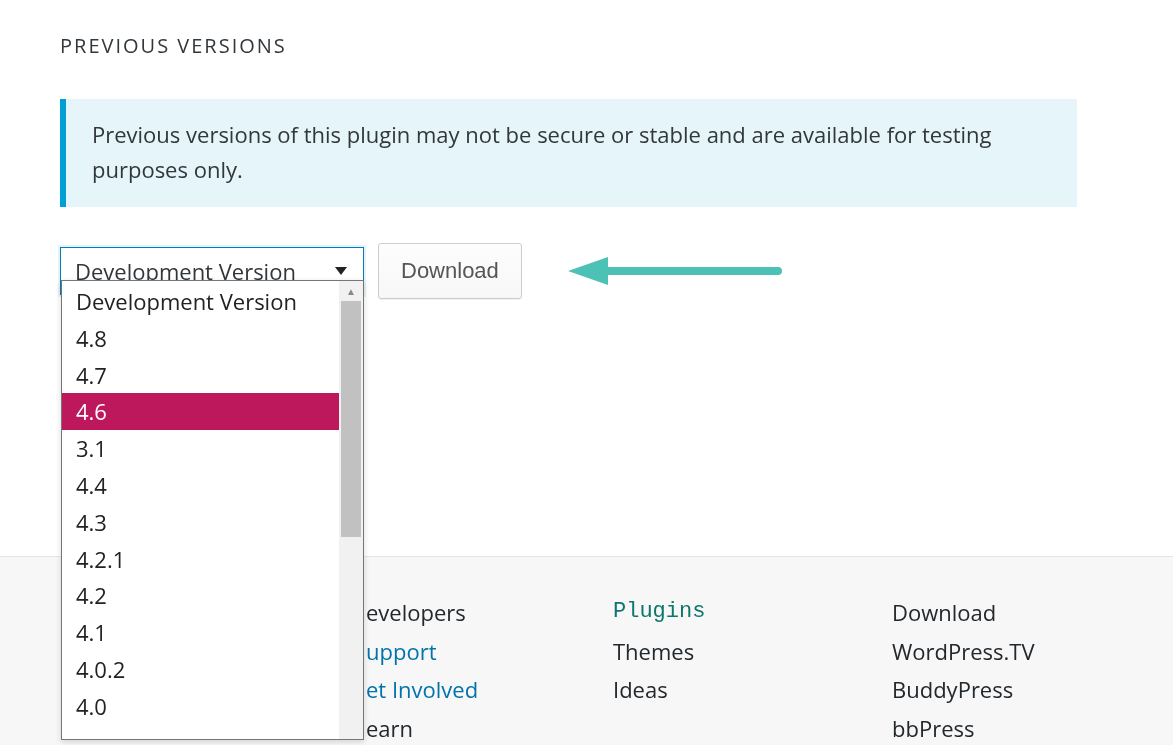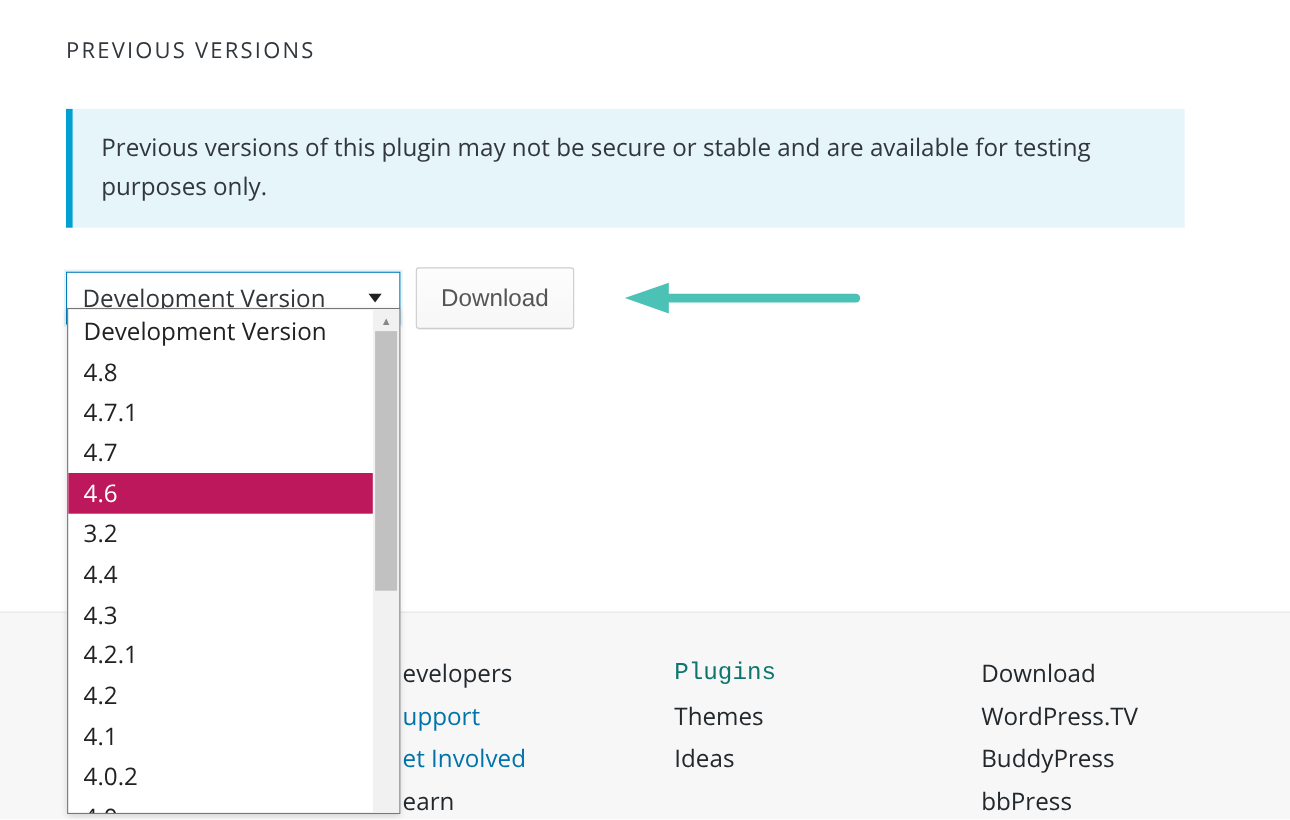--- a/index.html
+++ b/index.html
@@ -221,24 +221,23 @@
         </svg>
       </span>
     </div>
   </div>
 
   <div class="dropdown">
     <div class="dropdown-inner">
       <div class="options-list" id="options-list">
           <div class="option">Development Version</div>
           <div class="option">4.8</div>
-          <div class="option">4.7.1</div>
           <div class="option">4.7</div>
           <div class="option highlighted">4.6</div>
-          <div class="option">3.2</div>
+          <div class="option">3.1</div>
           <div class="option">4.4</div>
           <div class="option">4.3</div>
           <div class="option">4.2.1</div>
           <div class="option">4.2</div>
           <div class="option">4.1</div>
           <div class="option">4.0.2</div>
           <div class="option">4.0</div>
         </div>
       <div class="dropdown-scrollbar">
         <div class="scroll-up-btn">▲</div>

